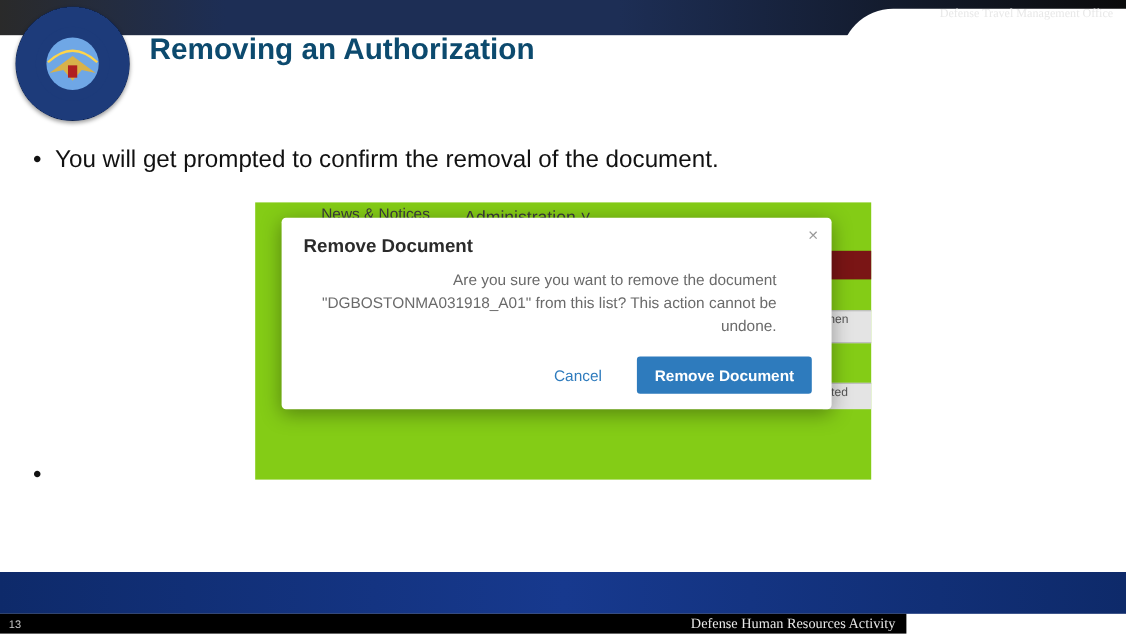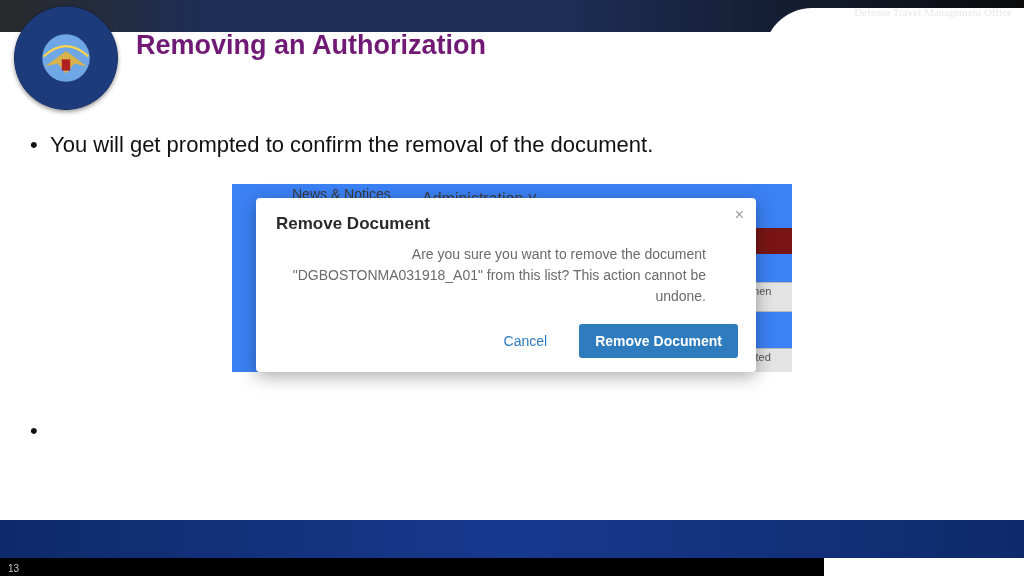--- a/index.html
+++ b/index.html
@@ -24,36 +24,36 @@
     position: absolute; left: 14px; top: 6px; width: 104px; height: 104px;
     border-radius: 50%;
     background: radial-gradient(circle at 50% 50%, #ffe08a 0 30%, #1d3b7a 30% 70%, #0f2553 70% 100%);
     box-shadow: 0 2px 4px rgba(0,0,0,.4);
     display: flex; align-items: center; justify-content: center;
   }
   .org-seal svg { width: 70px; height: 70px; }
 
   .slide-title {
     position: absolute; left: 136px; top: 30px;
-    font-size: 27px; font-weight: 700; color: #701a75;
+    font-size: 27px; font-weight: 700; color: #0c4a6e;
   }
 
   
   .body-area { position: absolute; left: 30px; top: 130px; width: 964px; }
   ul.top { list-style: none; }
   ul.top > li { font-size: 22px; color: #111; margin-bottom: 10px; position: relative; padding-left: 20px; line-height: 1.35; }
   ul.top > li::before { content: "•"; position: absolute; left: 0; top: 0; }
   ul.sub { list-style: none; margin-top: 8px; }
   ul.sub > li { font-size: 20px; color: #111; position: relative; padding-left: 44px; line-height: 1.35; }
   ul.sub > li::before { content: "–"; position: absolute; left: 22px; top: 0; }
 
   
   .shot-frame {
-    position: absolute; left: 232px; top: 184px; width: 560px; height: 188px;
-    background: #3b82f6;
+    position: absolute; left: 232px; top: 184px; width: 560px; height: 252px;
+    background: #84cc16;
   }
   .shot-bg-bar { position: absolute; left: 0; top: 0; width: 100%; height: 100%; }
   .shot-bg-bar .nav-fragment {
     position: absolute; left: 60px; top: 2px; font-size: 14px; color: #3a3a3a;
   }
   .shot-bg-bar .nav-fragment2 {
     position: absolute; left: 190px; top: 6px; font-size: 16px; color: #3a3a3a;
   }
   .shot-bg-bar .red-strip {
     position: absolute; right: 0; top: 44px; width: 60px; height: 26px; background: #7a1515;
@@ -145,13 +145,14 @@
 <div class="body-area" style="top:406px">
   <ul class="top">
     <li>
     </li>
   </ul>
 </div>
 
 <div class="footer-wave"></div>
 <div class="footer-bar">
   <span class="page-num">13</span>
+  <span class="agency">Defense Human Resources Activity</span>
 </div>
 
 </body></html>

